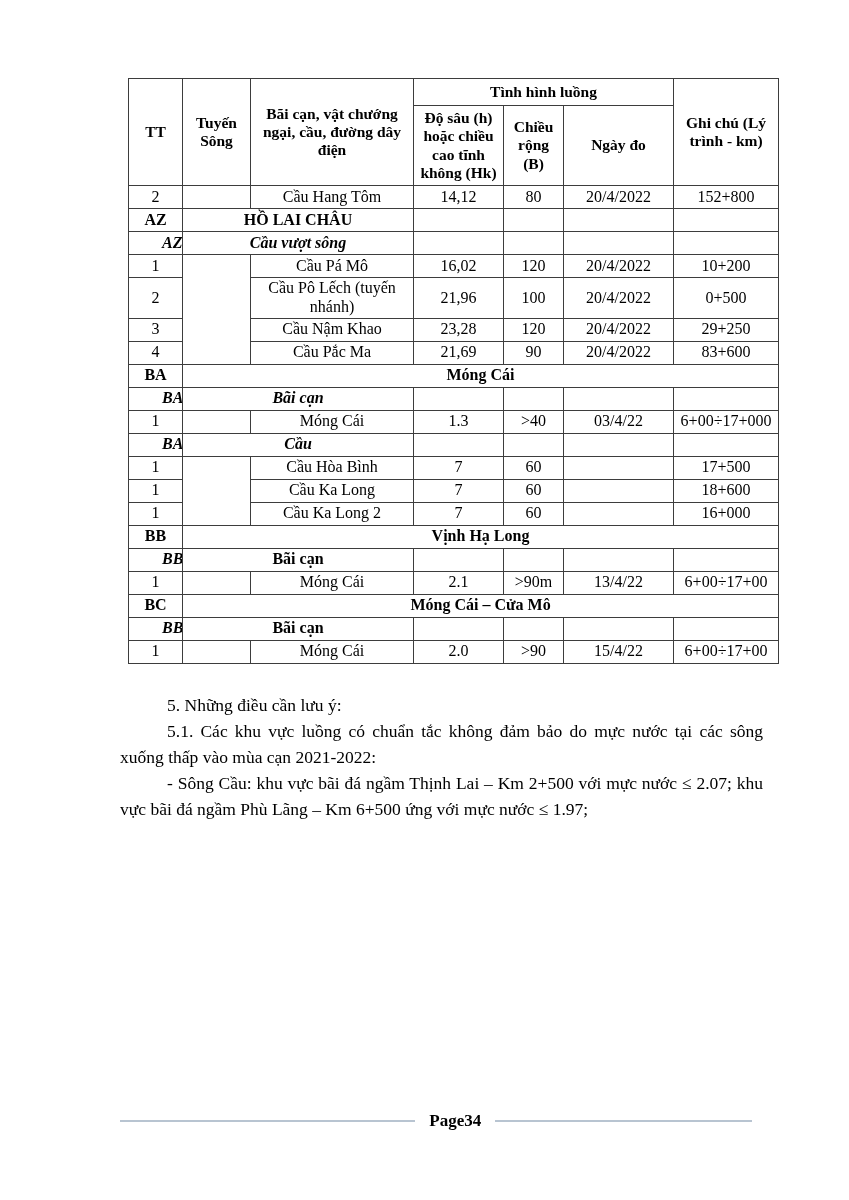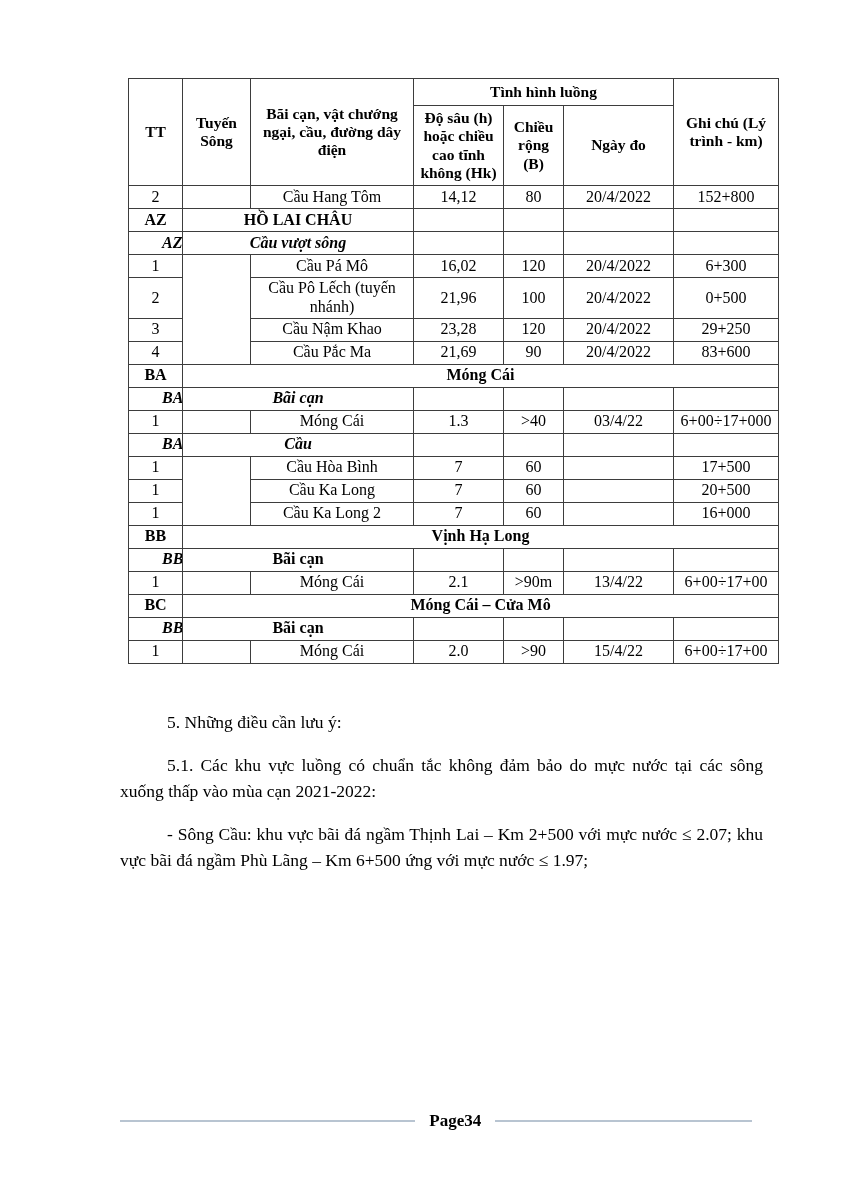--- a/index.html
+++ b/index.html
@@ -44,21 +44,21 @@
   .bodytext {
     position: absolute;
     top: 692px; left: 120px;
     width: 643px;
   }
   .bodytext p {
     font-size: 17.5px;
     line-height: 26px;
     text-align: justify;
     text-indent: 47px;
-    margin-top: 17px;
+    margin-top: 0;
   }
 
   
   .footer {
     position: absolute;
     top: 1112px; left: 120px; right: 97px;
     display: flex;
     align-items: center;
     gap: 14px;
   }
@@ -123,21 +123,21 @@
           <td></td>
           <td></td>
         </tr>
         <tr class="data">
           <td>1</td>
           <td rowspan="4"></td>
           <td class="l">Cầu Pá Mô</td>
           <td>16,02</td>
           <td>120</td>
           <td>20/4/2022</td>
-          <td>6+300</td>
+          <td>10+200</td>
         </tr>
         <tr class="data">
           <td>2</td>
           <td class="l">Cầu Pô Lếch (tuyến nhánh)</td>
           <td>21,96</td>
           <td>100</td>
           <td>20/4/2022</td>
           <td>0+500</td>
         </tr>
         <tr class="data">
@@ -193,21 +193,21 @@
           <td>60</td>
           <td></td>
           <td>17+500</td>
         </tr>
         <tr class="data">
           <td>1</td>
           <td class="l">Cầu Ka Long</td>
           <td>7</td>
           <td>60</td>
           <td></td>
-          <td>20+500</td>
+          <td>18+600</td>
         </tr>
         <tr class="data">
           <td>1</td>
           <td class="l">Cầu Ka Long 2</td>
           <td>7</td>
           <td>60</td>
           <td></td>
           <td>16+000</td>
         </tr>
         <tr class="sec">

